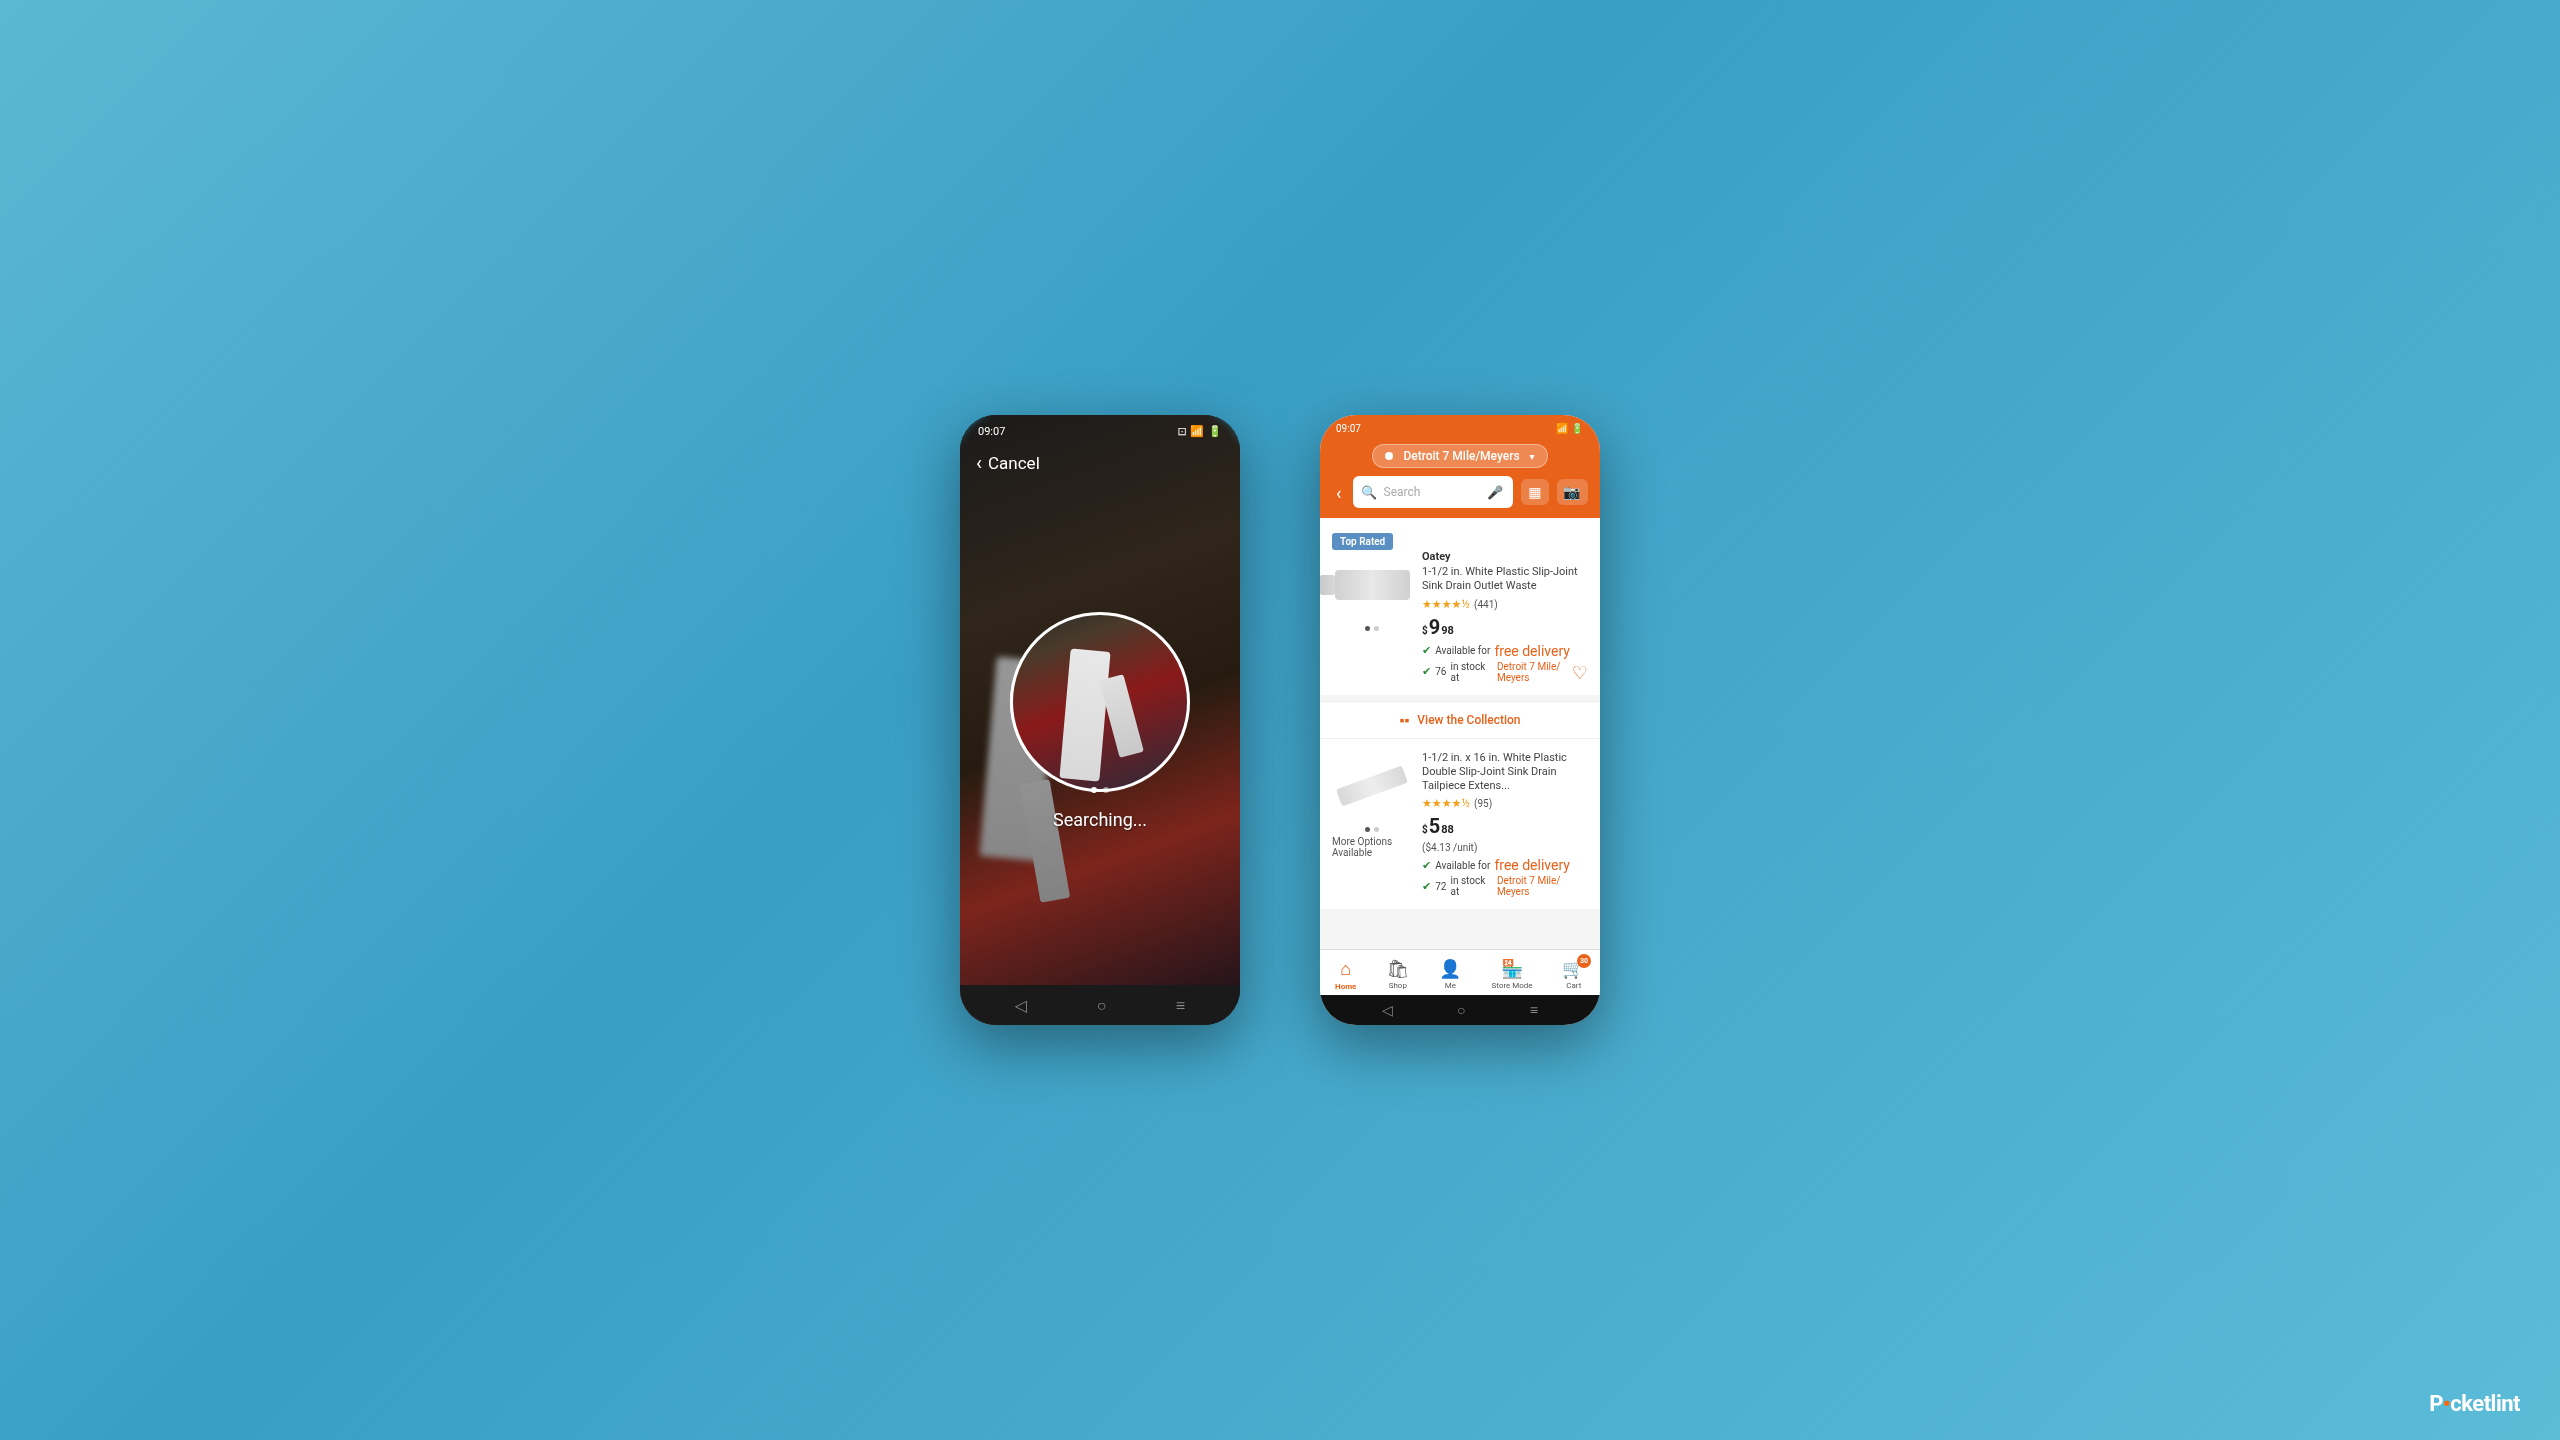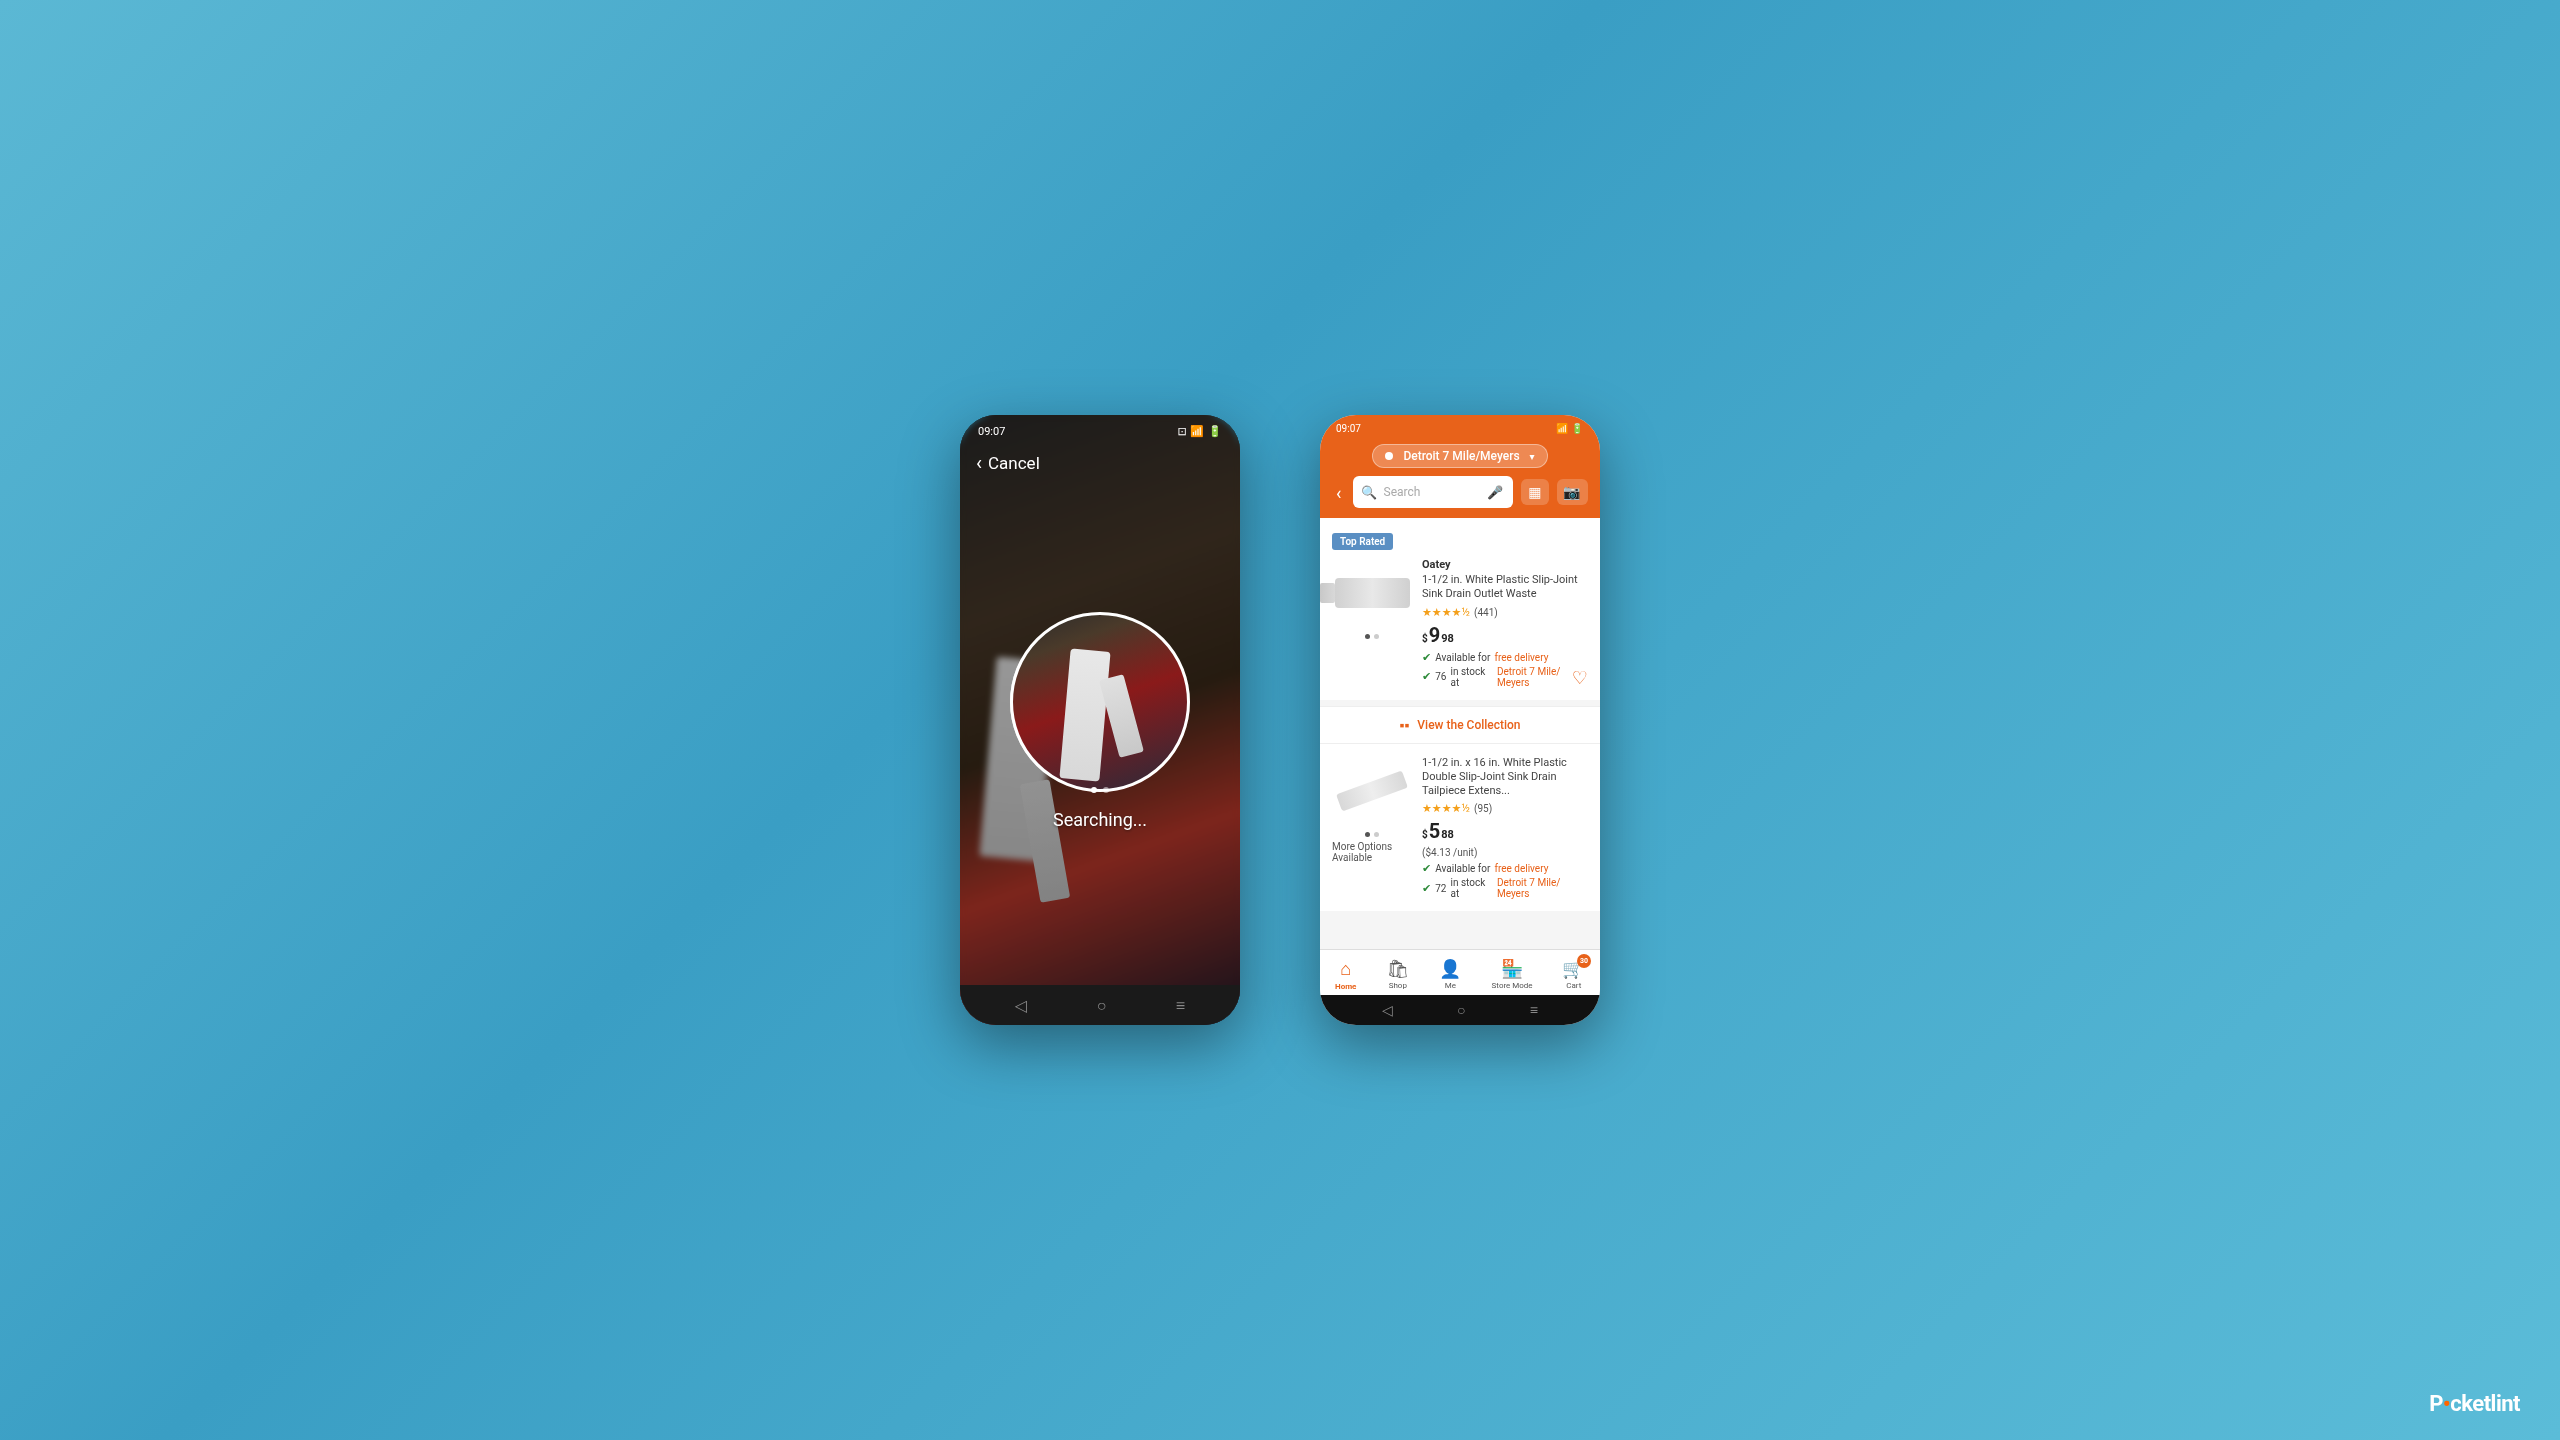--- a/index.html
+++ b/index.html
@@ -330,21 +330,20 @@
     }
 
     .top-rated-badge {
       background: #5a8fc3;
       color: white;
       font-size: 10px;
       font-weight: 600;
       padding: 3px 8px;
       border-radius: 3px;
       display: inline-block;
-      margin-bottom: 8px;
     }
 
     .product-row {
       display: flex;
       gap: 10px;
     }
 
     .product-image-area {
       width: 80px;
       flex-shrink: 0;
@@ -480,21 +479,21 @@
       font-size: 11px;
     }
 
     .delivery-text {
       font-size: 10px;
       color: #444;
     }
 
     .free-delivery {
       color: #e8621a;
-      font-size: 10px;
+      font-size: 14px;
     }
 
     .stock-row {
       display: flex;
       align-items: center;
       gap: 4px;
     }
 
     .stock-text {
       font-size: 10px;

